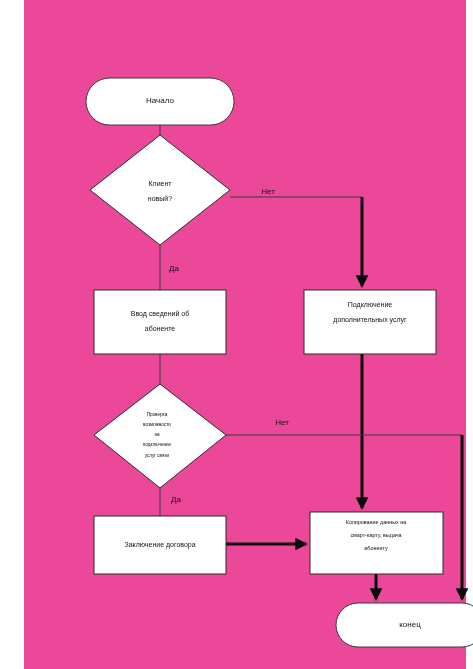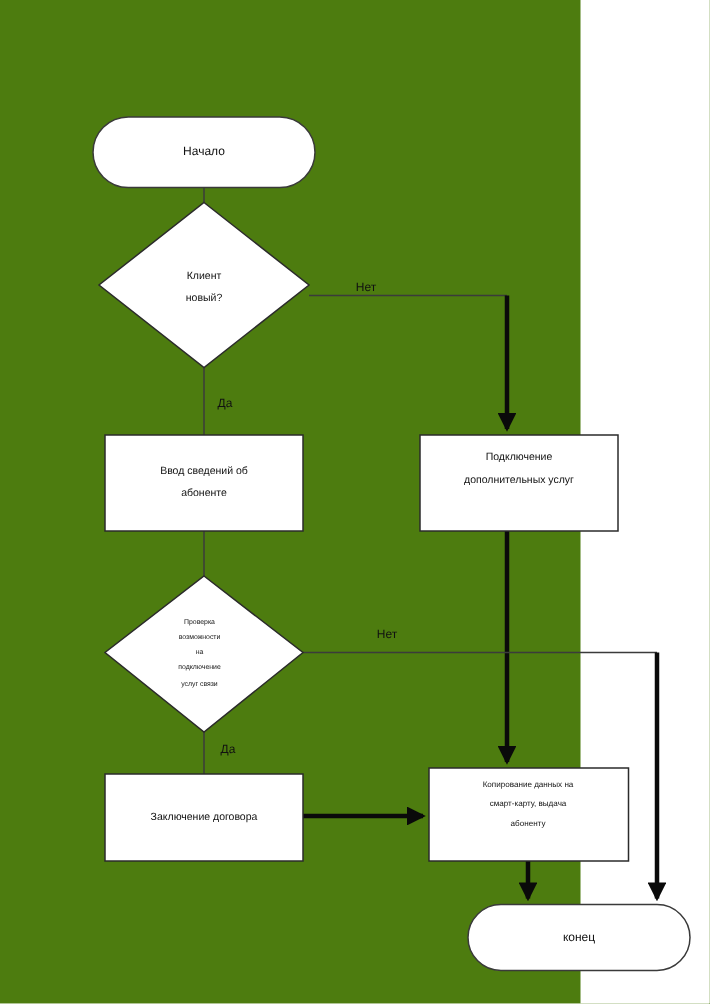--- a/index.html
+++ b/index.html
@@ -9,23 +9,24 @@
     background: #ffffff;
   }
   body {
     width: 473px;
     height: 669px;
     font-family: "Liberation Sans", sans-serif;
     overflow: hidden;
   }
   #diagram-root {
     position: relative;
-    width: 387px;
+    width: 442px;
     height: 669px;
-    background: #4d7c0f;
+    background: #ec4899;
+    margin-left: 24px;
   }
   svg#flowchart {
     display: block;
     width: 473px;
     height: 669px;
   }
   .node-shape {
     fill: #ffffff;
     stroke: #2b2b2b;
     stroke-width: 1;

